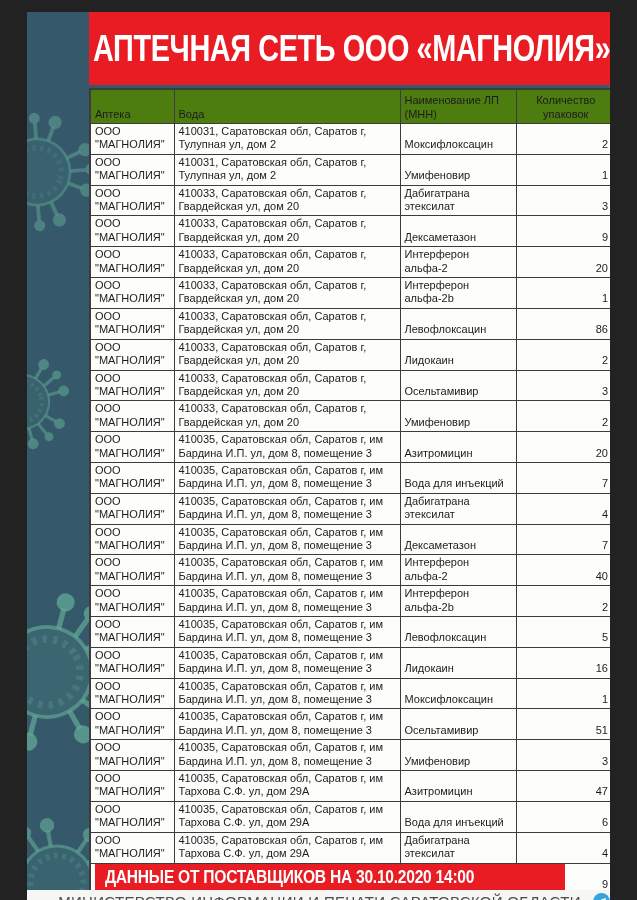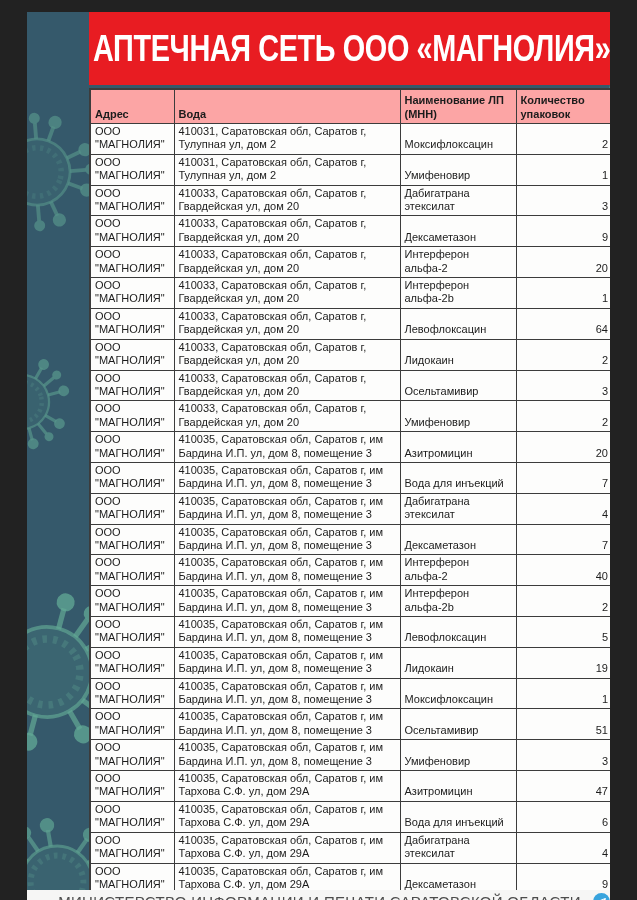--- a/index.html
+++ b/index.html
@@ -28,22 +28,22 @@
   table.main{
     width:526px; border-collapse:collapse; table-layout:fixed;
     background:#fdfdfc; font-size:11px; color:#1c1c1c;
     border:2px solid #3c3c3c;
   }
   table.main th, table.main td{
     border:1px solid #3c3c3c; vertical-align:bottom;
     padding:1px 4px 2px 4px; line-height:1.22; overflow:hidden;
     font-weight:normal; text-align:left; word-wrap:break-word;
   }
-  table.main thead th{background:#fca5a5; height:30px;font-weight:bold;}
-  table.main thead th.qty{text-align:left;}
+  table.main thead th{background:#4d7c0f; height:30px;}
+  table.main thead th.qty{text-align:center;}
   table.main tbody tr{height:28.3px;}
   table.main td.qty{text-align:right; padding-right:7px;}
   .data-banner{
     position:absolute; left:68px; top:852px; height:26px;
     background:#e81c22; display:flex; align-items:center; padding:0 10px;
   }
   .data-banner-text{
     color:#fff; font-weight:bold; font-size:19px; white-space:nowrap;
     transform:scaleX(0.82); transform-origin:left center; letter-spacing:-0.3px;
   }
@@ -115,21 +115,21 @@
   <div class="table-wrap">
     <table class="main">
       <colgroup>
         <col style="width:84px">
           <col style="width:226px">
           <col style="width:116px">
           <col style="width:100px">
       </colgroup>
       <thead>
         <tr>
-          <th>Адрес</th>
+          <th>Аптека</th>
           <th>Вода</th>
           <th>Наименование ЛП (МНН)</th>
           <th class="qty">Количество упаковок</th>
         </tr>
       </thead>
       <tbody>
           <tr>
             <td>ООО "МАГНОЛИЯ"</td>
             <td>410031, Саратовская обл, Саратов г, Тулупная ул, дом 2</td>
             <td>Моксифлоксацин</td>
@@ -162,21 +162,21 @@
           <tr>
             <td>ООО "МАГНОЛИЯ"</td>
             <td>410033, Саратовская обл, Саратов г, Гвардейская ул, дом 20</td>
             <td>Интерферон альфа-2b</td>
             <td class="qty">1</td>
           </tr>
           <tr>
             <td>ООО "МАГНОЛИЯ"</td>
             <td>410033, Саратовская обл, Саратов г, Гвардейская ул, дом 20</td>
             <td>Левофлоксацин</td>
-            <td class="qty">64</td>
+            <td class="qty">86</td>
           </tr>
           <tr>
             <td>ООО "МАГНОЛИЯ"</td>
             <td>410033, Саратовская обл, Саратов г, Гвардейская ул, дом 20</td>
             <td>Лидокаин</td>
             <td class="qty">2</td>
           </tr>
           <tr>
             <td>ООО "МАГНОЛИЯ"</td>
             <td>410033, Саратовская обл, Саратов г, Гвардейская ул, дом 20</td>
@@ -228,21 +228,21 @@
           <tr>
             <td>ООО "МАГНОЛИЯ"</td>
             <td>410035, Саратовская обл, Саратов г, им Бардина И.П. ул, дом 8, помещение 3</td>
             <td>Левофлоксацин</td>
             <td class="qty">5</td>
           </tr>
           <tr>
             <td>ООО "МАГНОЛИЯ"</td>
             <td>410035, Саратовская обл, Саратов г, им Бардина И.П. ул, дом 8, помещение 3</td>
             <td>Лидокаин</td>
-            <td class="qty">19</td>
+            <td class="qty">16</td>
           </tr>
           <tr>
             <td>ООО "МАГНОЛИЯ"</td>
             <td>410035, Саратовская обл, Саратов г, им Бардина И.П. ул, дом 8, помещение 3</td>
             <td>Моксифлоксацин</td>
             <td class="qty">1</td>
           </tr>
           <tr>
             <td>ООО "МАГНОЛИЯ"</td>
             <td>410035, Саратовская обл, Саратов г, им Бардина И.П. ул, дом 8, помещение 3</td>
@@ -282,20 +282,23 @@
           <tr>
             <td>ООО "МАГНОЛИЯ"</td>
             <td>410035, Саратовская обл, Саратов г, им Тархова С.Ф. ул, дом 29А</td>
             <td>Интерферон альфа-2</td>
             <td class="qty">63</td>
           </tr>
         </tbody>
     </table>
   </div>
 
+  <div class="data-banner">
+    <span class="data-banner-text">ДАННЫЕ ОТ ПОСТАВЩИКОВ НА 30.10.2020 14:00</span>
+  </div>
 
   <div class="footer">
     <span class="footer-text">МИНИСТЕРСТВО ИНФОРМАЦИИ И ПЕЧАТИ САРАТОВСКОЙ ОБЛАСТИ</span>
     <span class="footer-icons">
       <span>
         <svg width="17" height="17" viewBox="0 0 24 24">
           <circle cx="12" cy="12" r="12" fill="#37a3dd"></circle>
           <path d="M5 11.9l12.2-4.7c.6-.2 1.1.1.9.9l-2.1 9.8c-.15.7-.6.87-1.2.54l-3.2-2.36-1.54 1.5c-.17.17-.31.31-.64.31l.23-3.26 5.93-5.36c.26-.23-.06-.36-.4-.13l-7.33 4.6-3.16-.99c-.69-.22-.7-.69.14-.92z" fill="#ffffff"></path>
         </svg>
       </span>

